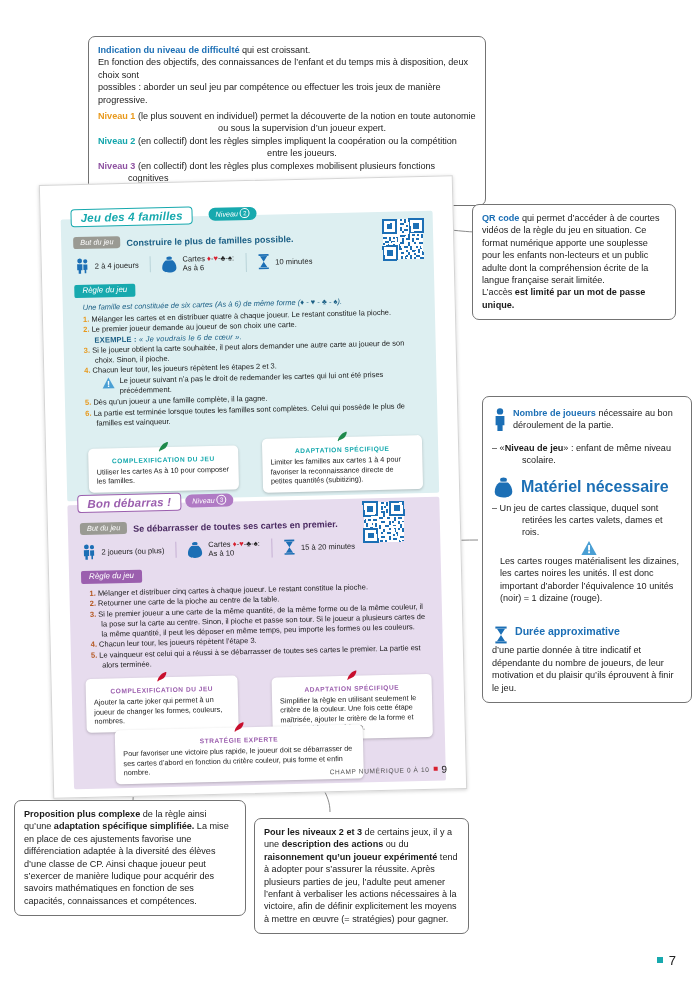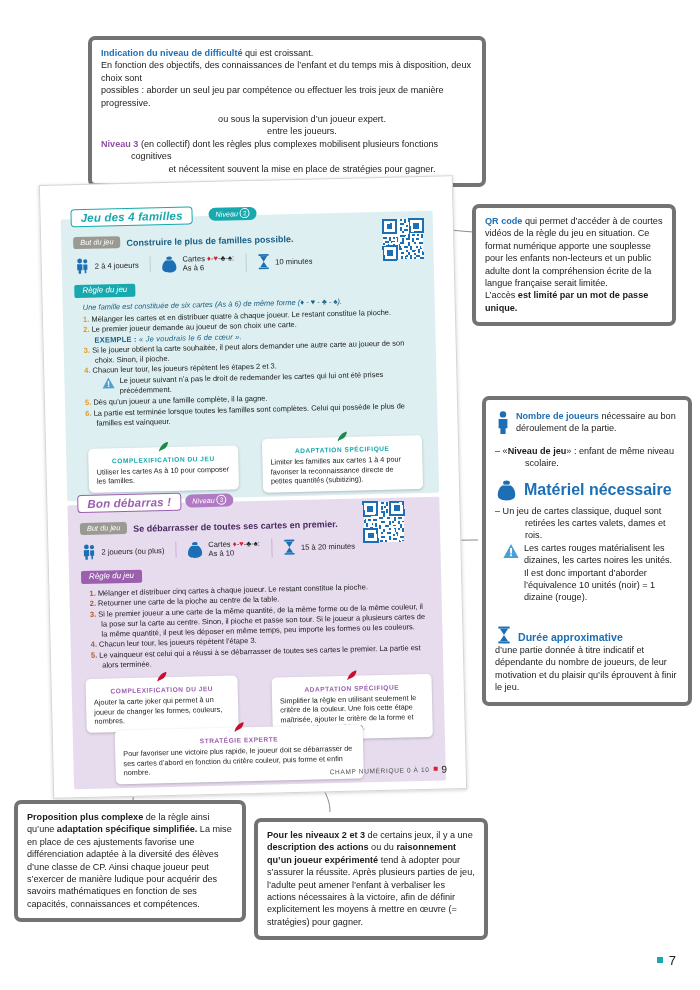--- a/index.html
+++ b/index.html
@@ -8,21 +8,21 @@
     background:#ffffff;
     font-family:"Liberation Sans","DejaVu Sans",sans-serif;
     color:#1a1a1a;
   }
   .abs{position:absolute;}
 
   
   .callout{
     position:absolute;
     background:#ffffff;
-    border:4px solid #737373;
+    border:1px solid #737373;
     border-radius:7px;
     padding:7px 9px 8px 9px;
     font-size:9.1px;
     line-height:12.4px;
     color:#1b1b1b;
     box-sizing:border-box;
   }
   .callout b{font-weight:bold;}
   .blue{color:#1c6fb5;font-weight:bold;}
   .lvl1{color:#e8991c;font-weight:bold;}
@@ -151,21 +151,23 @@
   <path d="M133 800 C 133 785, 150 780, 168 772" fill="none" stroke="#8a8a8a" stroke-width="1"></path>
 
   <path d="M330 812 C 330 795, 320 782, 300 760" fill="none" stroke="#8a8a8a" stroke-width="1"></path>
 </svg>
 
 <div class="callout" style="left:88px;top:36px;width:398px;">
   <span class="blue">Indication du niveau de difficulté</span><span> qui est croissant.</span><br>
   <span>En fonction des objectifs, des connaissances de l’enfant et du temps mis à disposition, deux choix sont</span><br>
   <span>possibles : aborder un seul jeu par compétence ou effectuer les trois jeux de manière progressive.</span>
   <div style="height:4px;"></div>
+  <span class="indent"><span class="lvl1">Niveau 1</span><span> (le plus souvent en individuel) permet la découverte de la notion en toute autonomie</span></span>
   <span class="indent2">ou sous la supervision d’un joueur expert.</span>
+  <span class="indent"><span class="lvl2">Niveau 2</span><span> (en collectif) dont les règles simples impliquent la coopération ou la compétition</span></span>
   <span class="indent2">entre les joueurs.</span>
   <span class="indent"><span class="lvl3">Niveau 3</span><span> (en collectif) dont les règles plus complexes mobilisent plusieurs fonctions cognitives</span></span>
   <span class="indent2">et nécessitent souvent la mise en place de stratégies pour gagner.</span>
 </div>
 
 <div id="page-sheet">
  <div class="sheet-inner">
 
   <div class="game" style="top:24px;">
     <div class="game-title-row">
@@ -499,49 +501,49 @@
         <g fill="#1c6fb5">
           <path d="M5 1.5h5v2.2H5z"></path>
           <ellipse cx="7.5" cy="2" rx="2.6" ry="1.5"></ellipse>
           <path d="M4 4.5h7c2.3 1.6 3.6 4.6 3.6 7.4 0 3-2.6 4.6-7.1 4.6S.4 14.9.4 11.9C.4 9.1 1.7 6.1 4 4.5z"></path>
         </g>
       </svg>
     <span class="blue" style="font-size:16px;">Matériel nécessaire</span>
   </div>
   <div style="height:4px;"></div>
   <span class="indent">– <span>Un jeu de cartes classique, duquel sont retirées les cartes valets, dames et rois.</span></span>
-  <div style="display:flex;align-items:flex-start;padding-left:8px;">
+  <div style="display:flex;align-items:center;padding-left:8px;flex-direction:column;">
     <svg style="flex:0 0 auto;margin:2px 5px 0 0;" width="16" height="14" viewBox="0 0 12 11">
         <path d="M6 0L12 11H0z" fill="#4a9fd4"></path>
         <rect x="5.3" y="3.2" width="1.5" height="4.2" fill="#fff"></rect>
         <rect x="5.3" y="8.1" width="1.5" height="1.5" fill="#fff"></rect>
       </svg>
     <span>Les cartes rouges matérialisent les dizaines, les cartes noires les unités. Il est donc important d’aborder l’équivalence 10 unités (noir) = 1 dizaine (rouge).</span>
   </div>
   <div style="height:3px;"></div>
   <div style="height:4px;"></div>
 
   <div style="height:14px;"></div>
 
-  <div style="display:flex;align-items:flex-end;">
+  <div style="display:flex;align-items:flex-start;">
     <svg style="flex:0 0 auto;margin:1px 7px 0 2px;" width="14" height="18" viewBox="0 0 12 16">
         <g fill="#1c6fb5">
           <rect x="1" y="0.5" width="10" height="1.8"></rect>
           <rect x="1" y="13.7" width="10" height="1.8"></rect>
           <path d="M2.4 2.5h7.2L6 8l3.6 5.5H2.4L6 8z"></path>
         </g>
       </svg>
     <span class="blue" style="font-size:10.6px;">Durée approximative</span>
   </div>
   <span> d’une partie donnée à titre indicatif et dépendante du nombre de joueurs, de leur motivation et du plaisir qu’ils éprouvent à finir le jeu.</span>
 </div>
 
 <div class="callout" style="left:14px;top:800px;width:232px;">
   <b>Proposition plus complexe</b><span> de la règle ainsi qu’une </span><b>adaptation spécifique simplifiée.</b><span> La mise en place de ces ajustements favorise une différenciation adaptée à la diversité des élèves d’une classe de CP. Ainsi chaque joueur peut s’exercer de manière ludique pour acquérir des savoirs mathématiques en fonction de ses capacités, connaissances et compétences.</span>
 </div>
 
-<div class="callout" style="left:254px;top:818px;width:234px;">
+<div class="callout" style="left:254px;top:818px;width:215px;">
   <b>Pour les niveaux 2 et 3</b><span> de certains jeux, il y a une </span><b>description des actions</b><span> ou du </span><b>raisonnement qu’un joueur expérimenté</b><span> tend à adopter pour s’assurer la réussite. Après plusieurs parties de jeu, l’adulte peut amener l’enfant à verbaliser les actions nécessaires à la victoire, afin de définir explicitement les moyens à mettre en œuvre (= stratégies) pour gagner.</span>
 </div>
 
 <div id="page-num">
   <span class="sq"></span><span>7</span>
 </div>
 
 </body></html>

